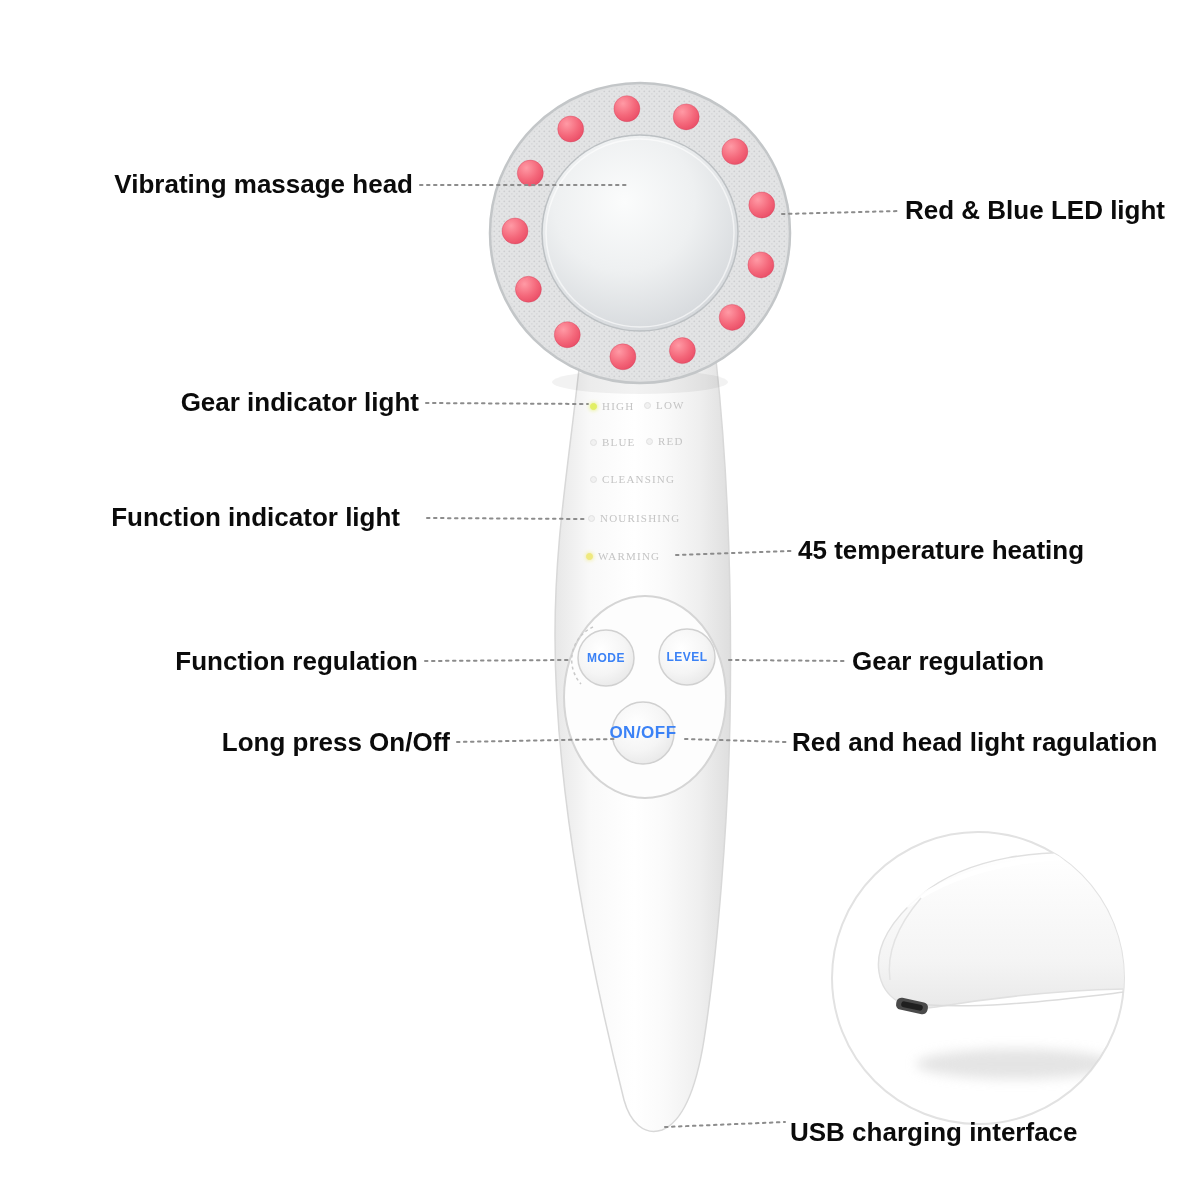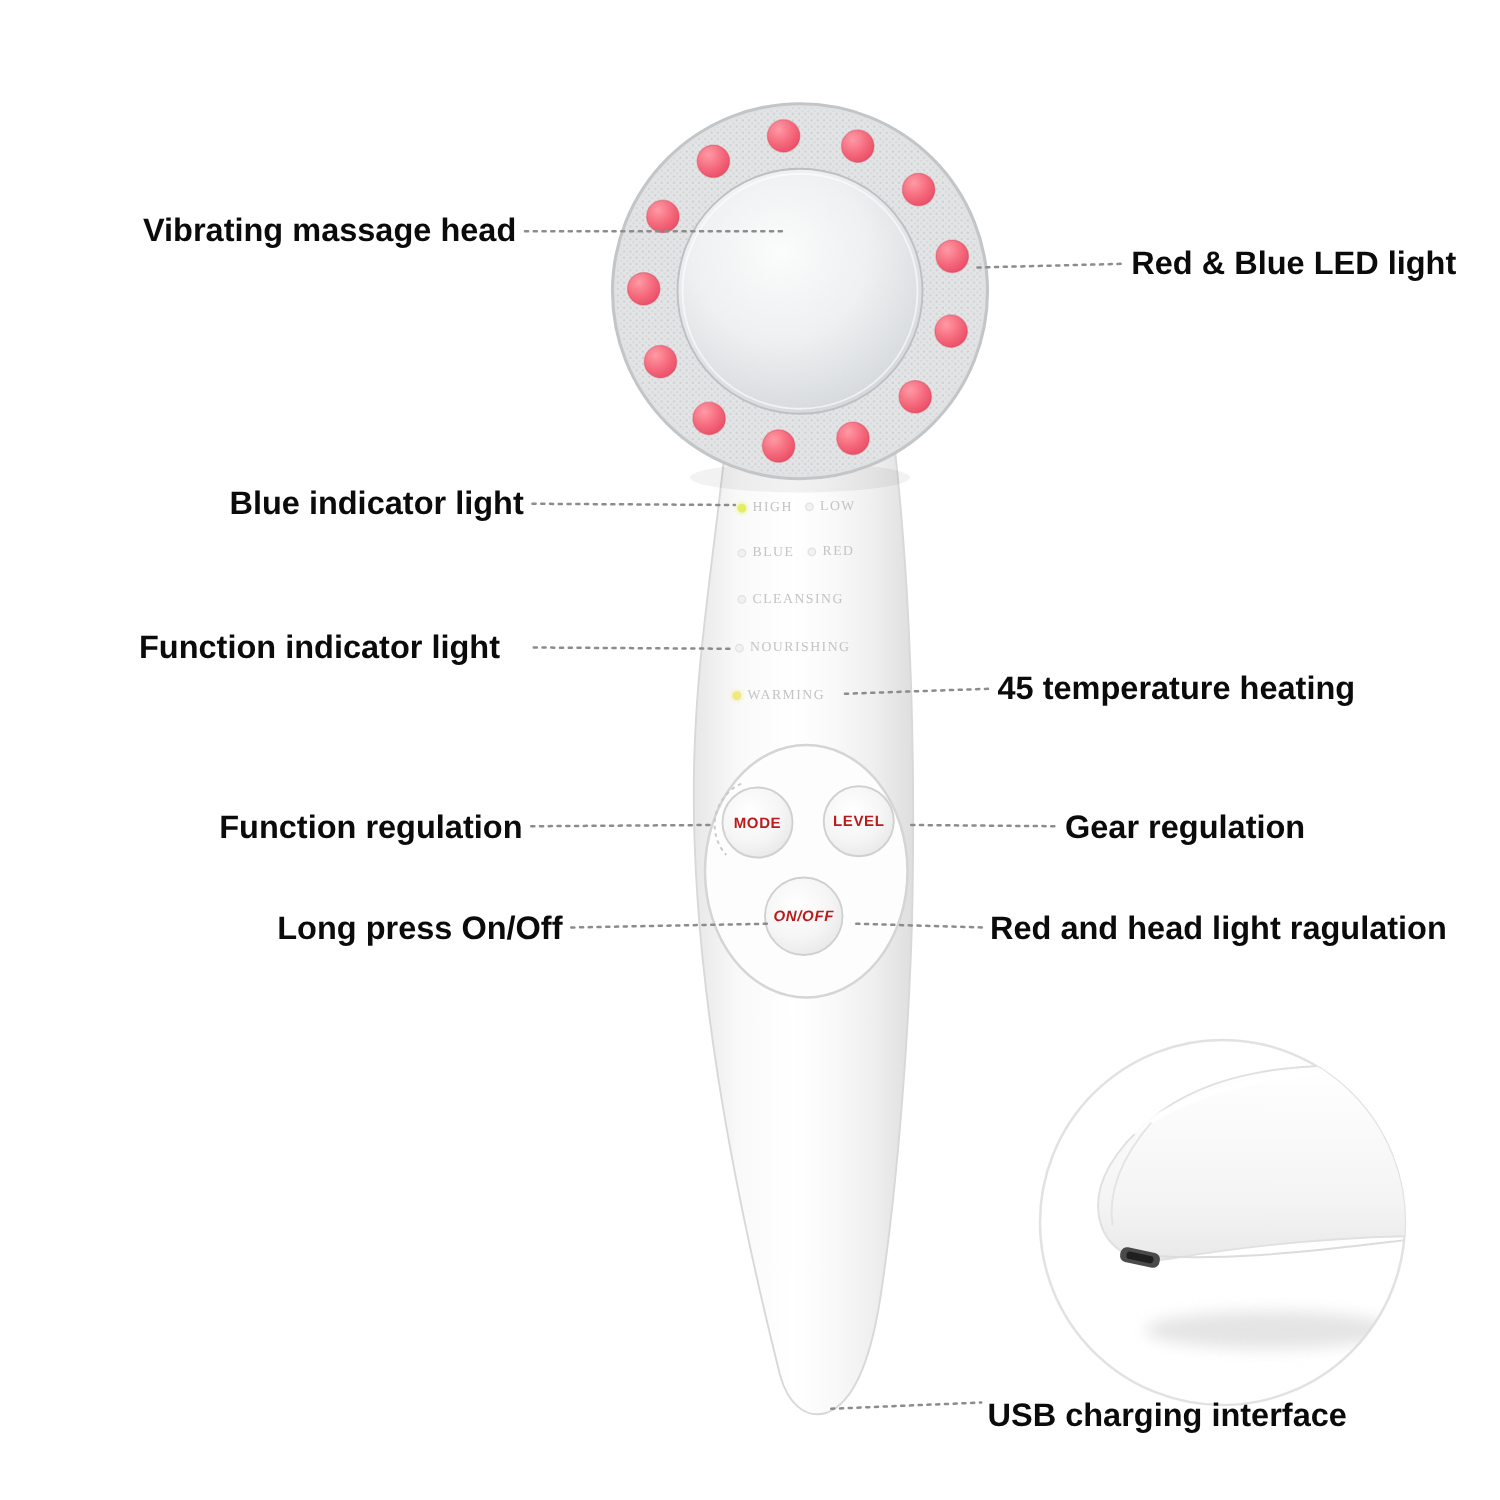--- a/index.html
+++ b/index.html
@@ -11,24 +11,24 @@
     position:absolute; font-weight:bold; font-size:26px; color:#0b0b0b;
     white-space:nowrap; transform:translateY(-50%); line-height:1;
   }
   .callout.left { text-align:right; }
 
   .ind { position:absolute; display:flex; align-items:center; gap:5px;font-family:Liberation Serif, serif; }
   .ind .dot { width:7px; height:7px; border-radius:50%; background:#f1f1f1; border:1px solid #e1e1e1; flex:0 0 auto; }
   .ind .txt { font-size:11px; letter-spacing:1.2px; color:#c4c4c4; white-space:nowrap; }
 
   .btn-label {
-    position:absolute; transform:translate(-50%,-50%); color:#b91c1c;
+    position:absolute; transform:translate(-50%,-50%); color:#3b82f6;
     font-weight:bold; font-size:12px; letter-spacing:.5px; white-space:nowrap;
   }
-  .btn-label.small { font-size:12px;font-style:italic; }
+  .btn-label.small { font-size:17px; }
 </style>
 </head>
 <body>
 
 <div class="canvas">
 
   <svg class="art" width="1200" height="1200" viewBox="0 0 1200 1200">
     <defs>
       <pattern id="knurl" width="5" height="5" patternUnits="userSpaceOnUse">
         <rect width="5" height="5" fill="#e3e4e5"></rect>
@@ -138,21 +138,21 @@
       <path d="M 648 555 L 763 551"></path>
       <path d="M 397 661 L 540 660"></path>
       <path d="M 701 660 L 819 661"></path>
       <path d="M 429 742 L 586 739"></path>
       <path d="M 657 739 L 759 742"></path>
       <path d="M 637 1127 L 757 1122"></path>
     </g>
   </svg>
 
   <div class="callout left" style="right:815px; top:184px">Vibrating massage head</div>
-  <div class="callout left" style="right:809px; top:402px">Blue indicator light</div>
+  <div class="callout left" style="right:809px; top:402px">Gear indicator light</div>
   <div class="callout left" style="right:828px; top:517px">Function indicator light</div>
   <div class="callout left" style="right:810px; top:661px">Function regulation</div>
   <div class="callout left" style="right:778px; top:742px">Long press On/Off</div>
 
   <div class="callout" style="left:877px; top:210px">Red &amp; Blue LED light</div>
   <div class="callout" style="left:770px; top:550px">45 temperature heating</div>
   <div class="callout" style="left:824px; top:661px">Gear regulation</div>
   <div class="callout" style="left:764px; top:742px">Red and head light ragulation</div>
   <div class="callout" style="left:762px; top:1132px">USB charging interface</div>
 

